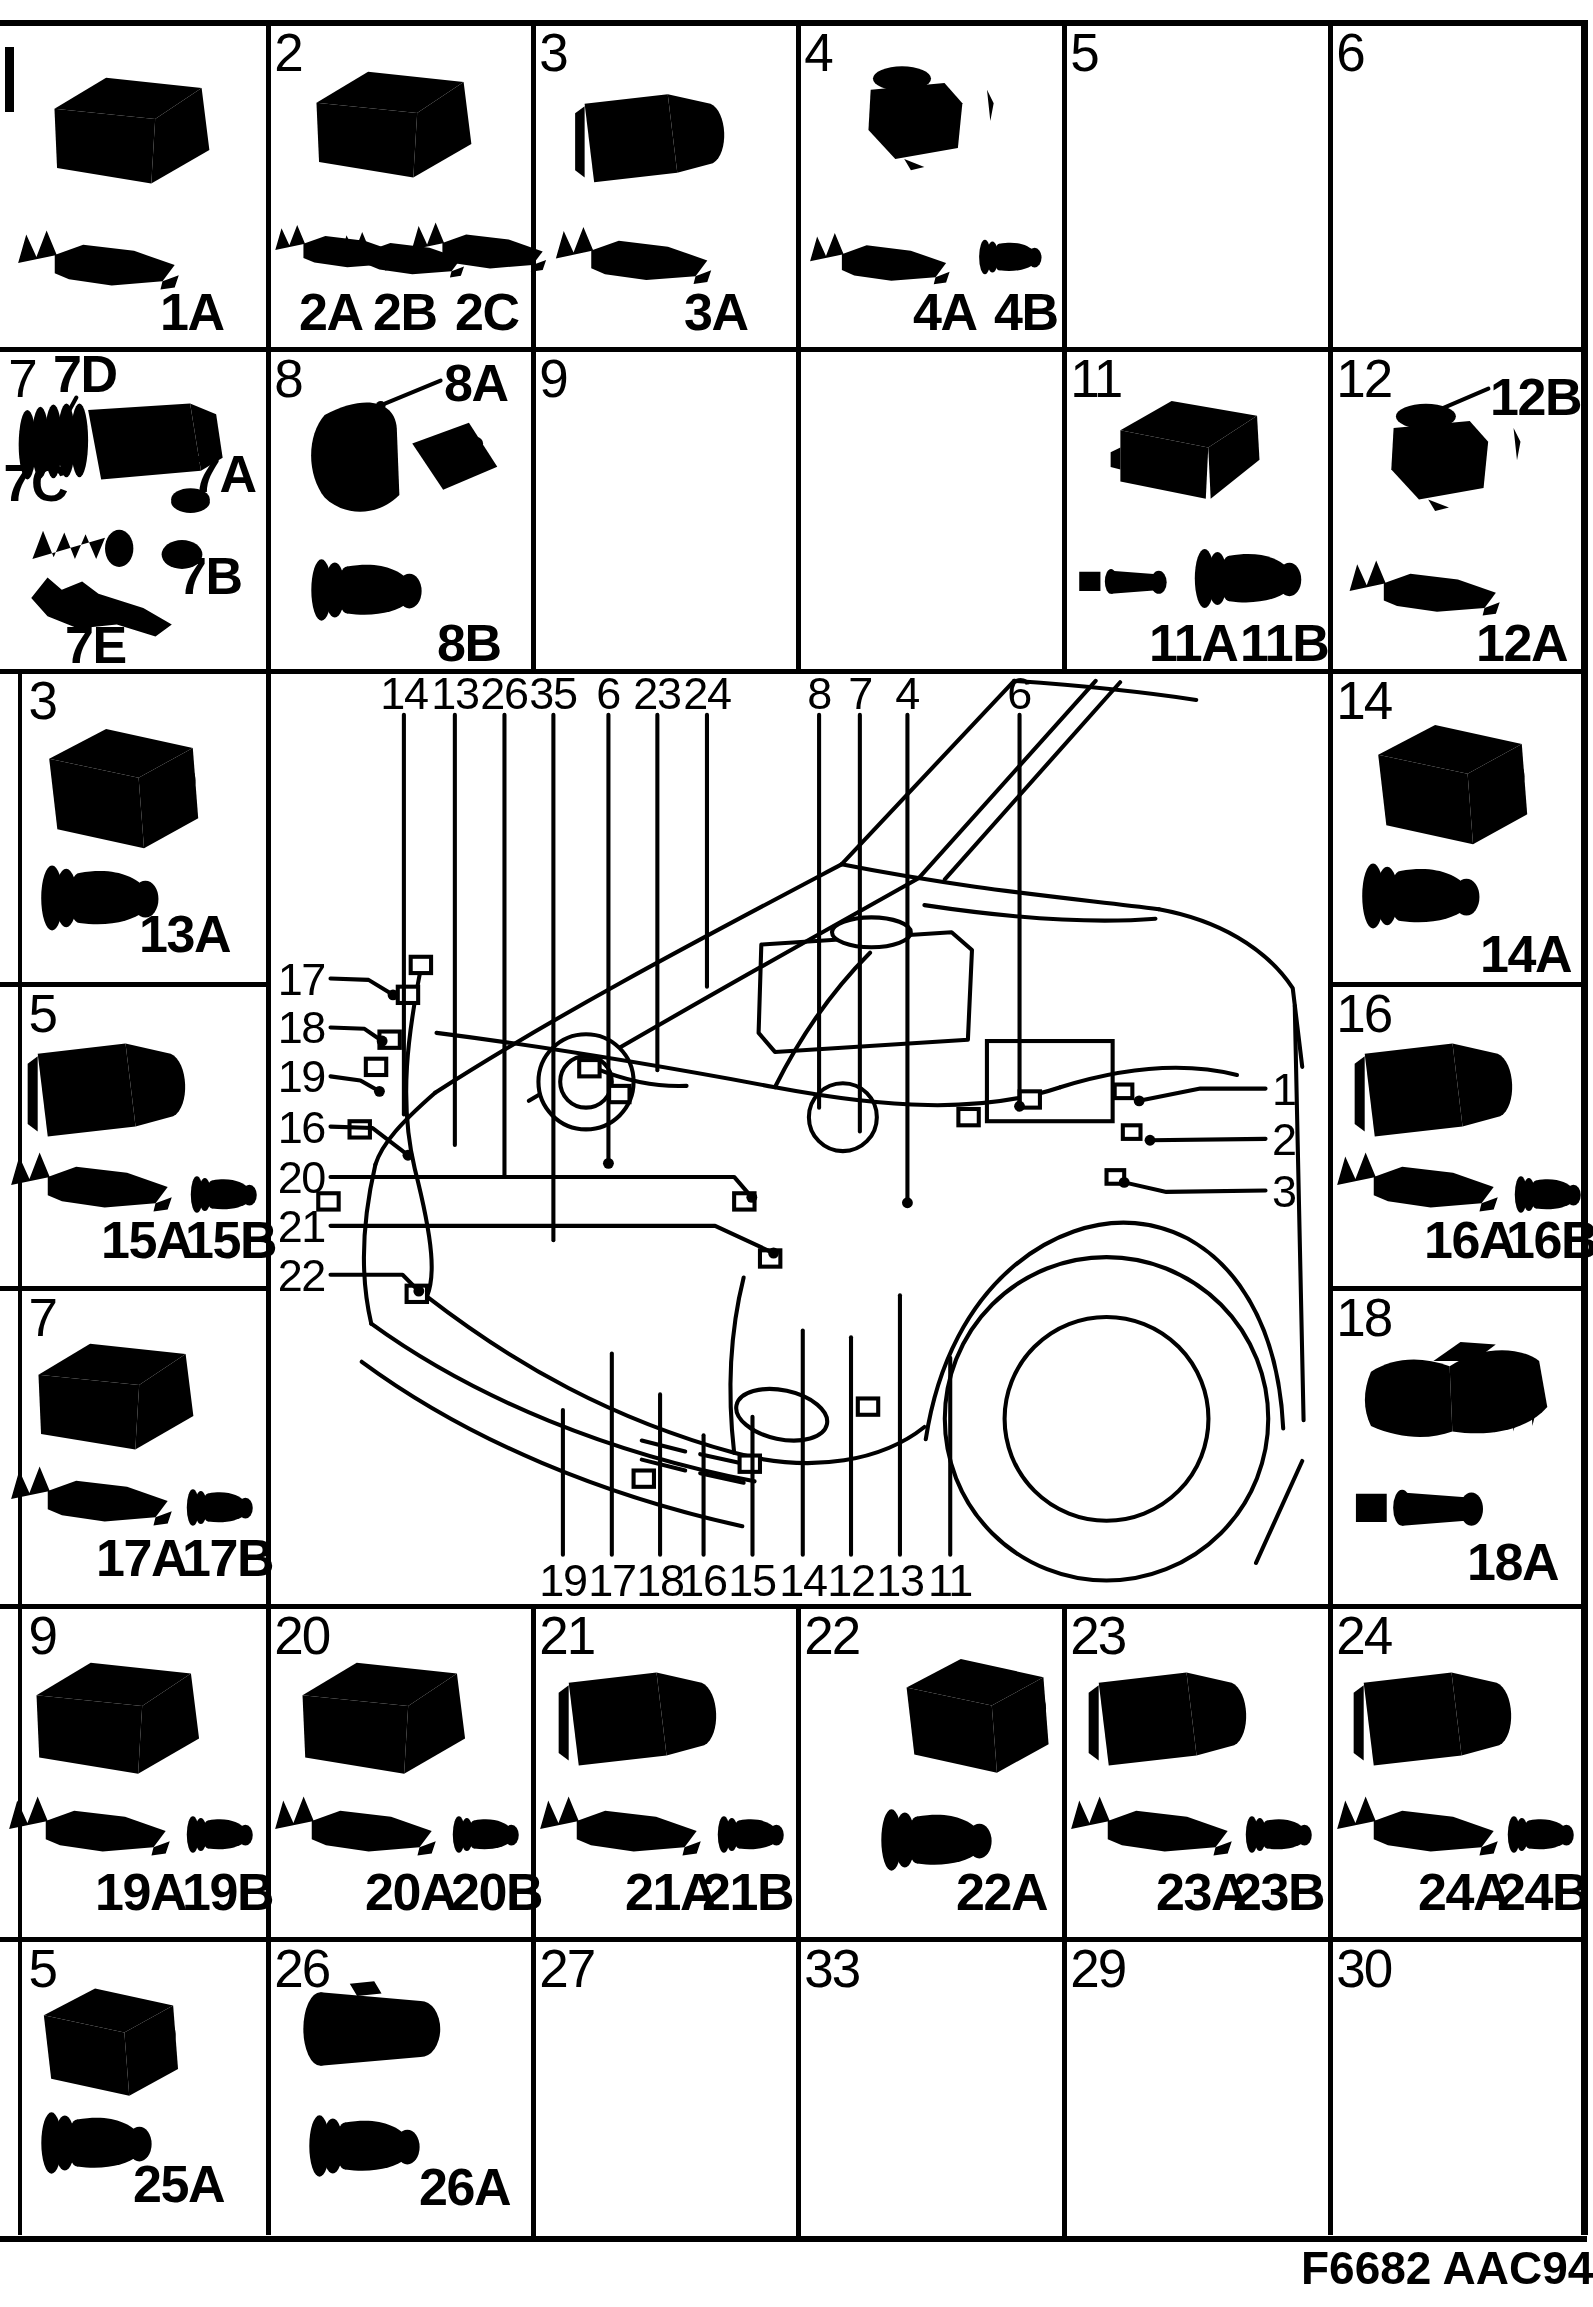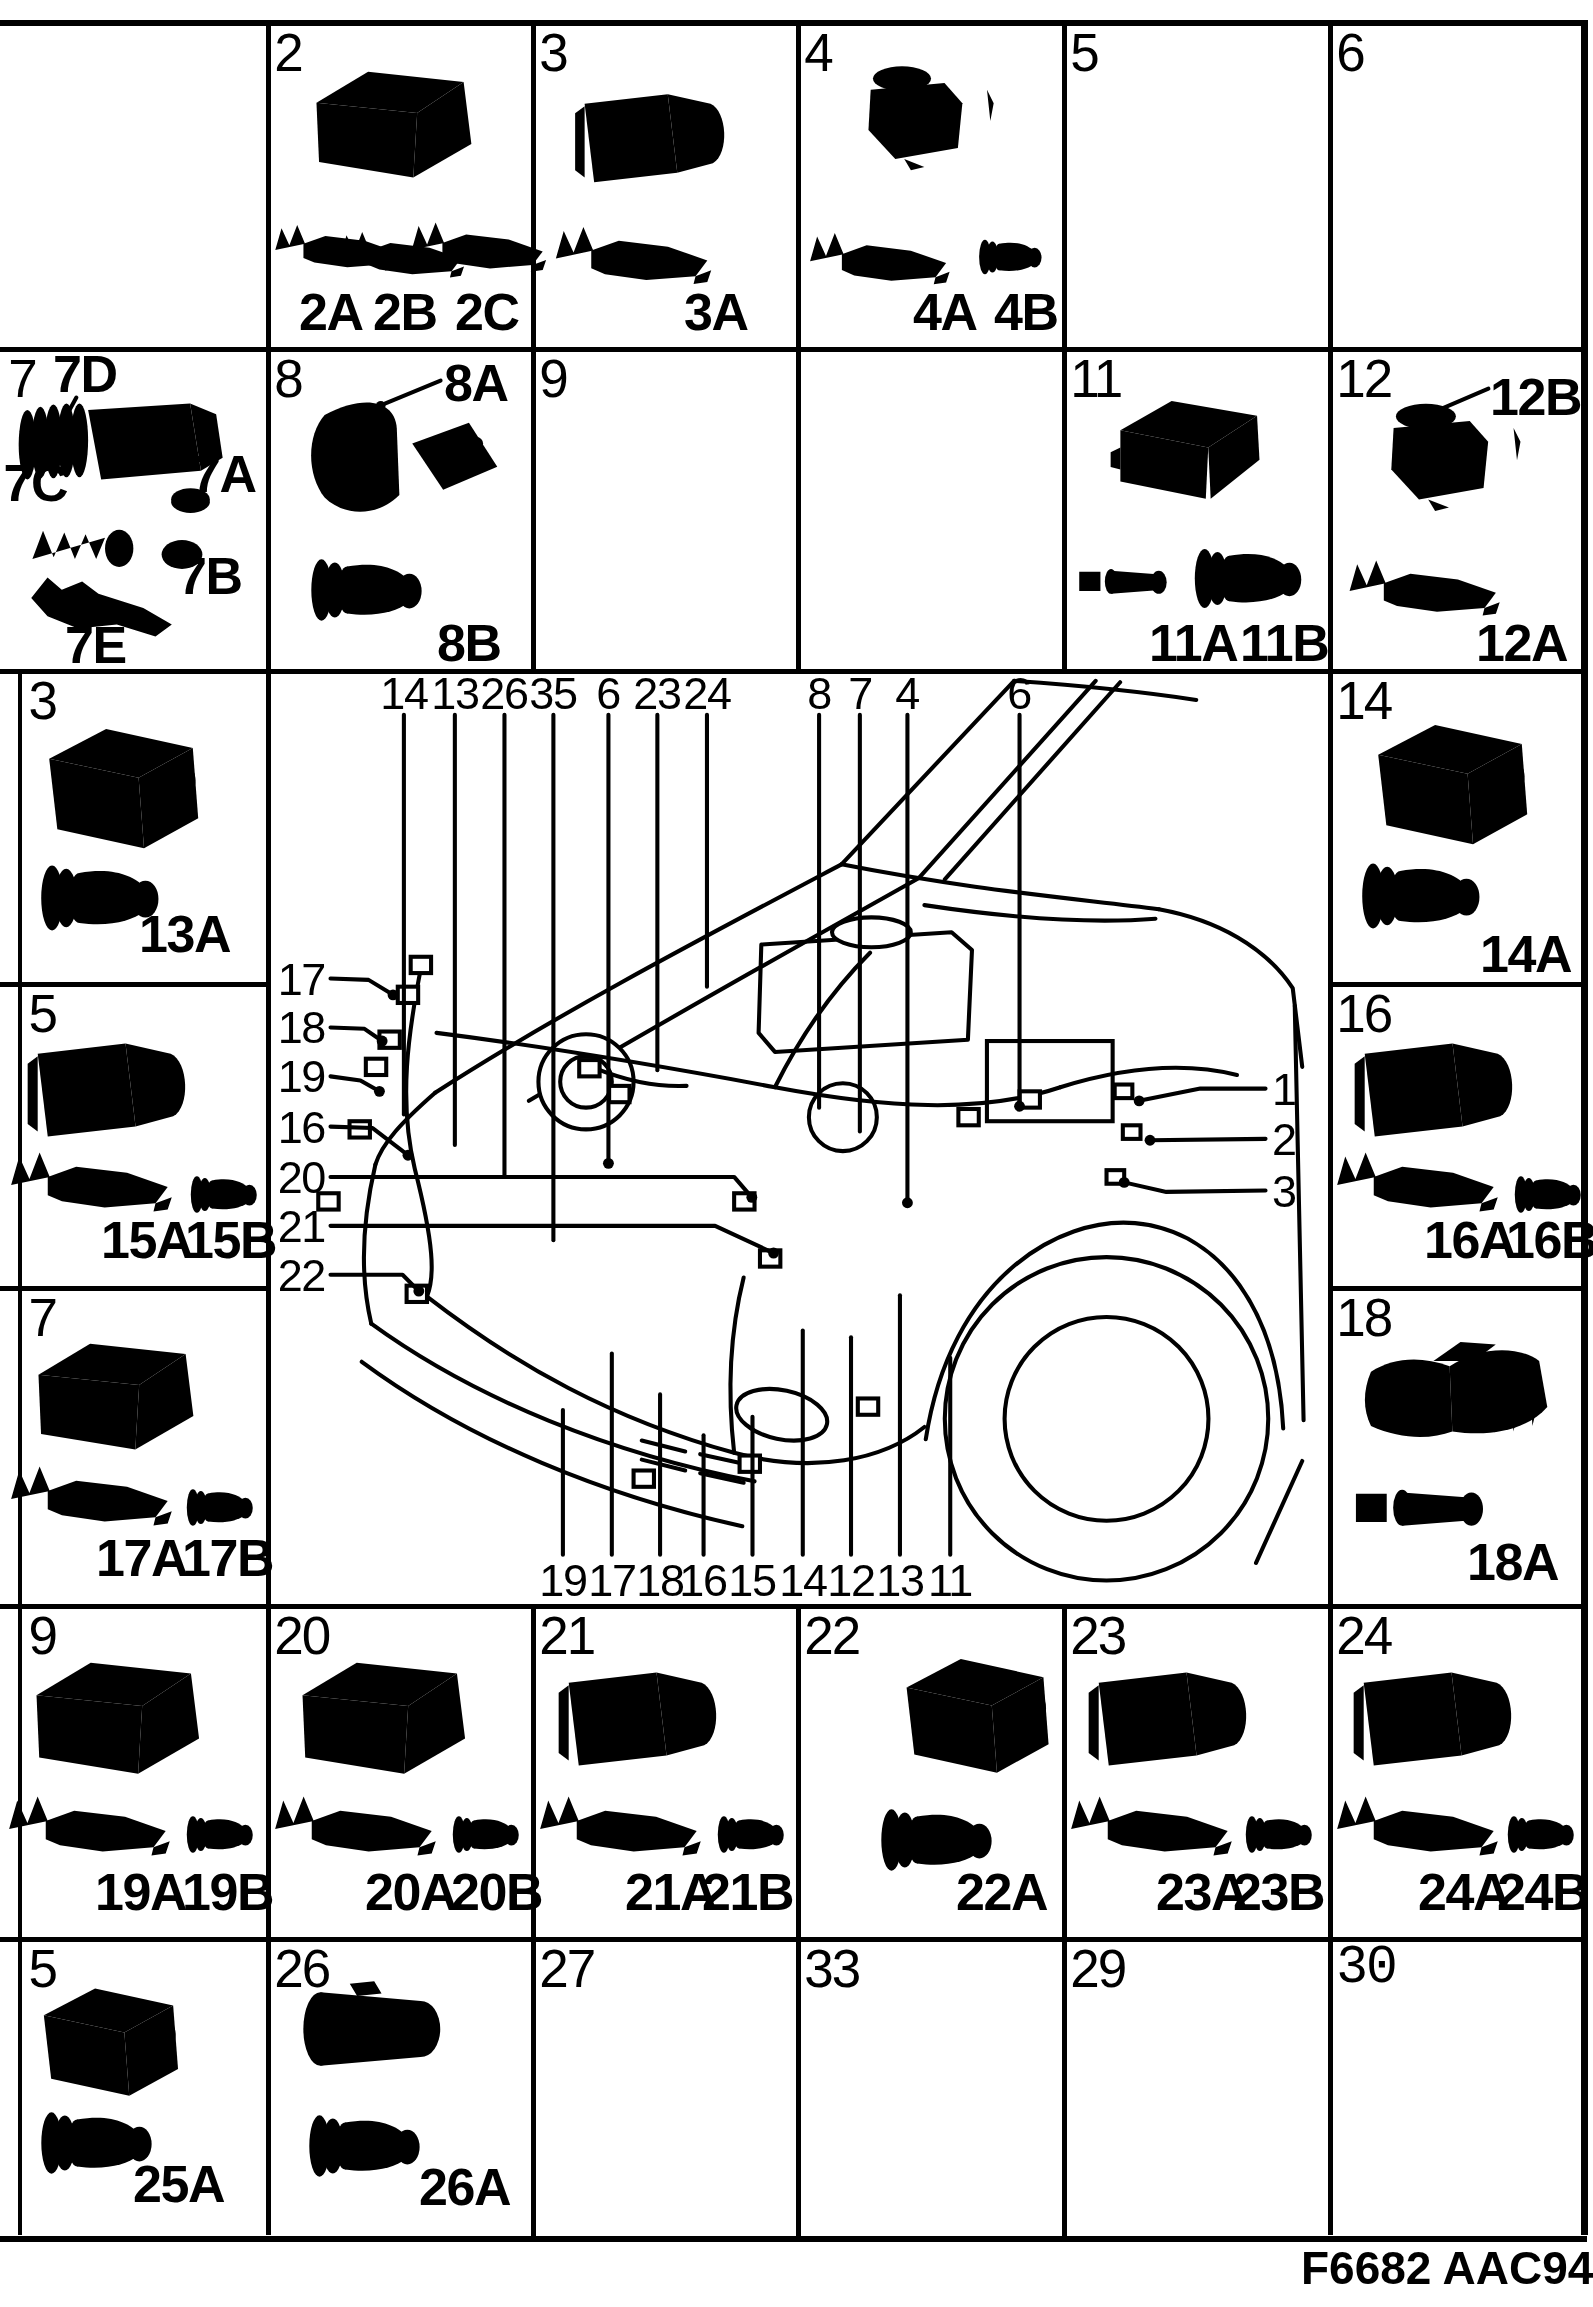--- a/index.html
+++ b/index.html
@@ -277,20 +277,30 @@
     <div class="line" style="left: 266px; top: 20.4px; width: 5.4px; height: 2215px;"></div>
     <div class="line" style="left: 1328px; top: 20.4px; width: 5.4px; height: 2215px;"></div>
     <div class="line" style="left: 531px; top: 20.4px; width: 5.4px; height: 649px;"></div>
     <div class="line" style="left: 796px; top: 20.4px; width: 5.4px; height: 649px;"></div>
     <div class="line" style="left: 1062px; top: 20.4px; width: 5.4px; height: 649px;"></div>
     <div class="line" style="left: 531px; top: 1604px; width: 5.4px; height: 632px;"></div>
     <div class="line" style="left: 796px; top: 1604px; width: 5.4px; height: 632px;"></div>
     <div class="line" style="left: 1062px; top: 1604px; width: 5.4px; height: 632px;"></div>
     <div class="line" style="left: 1581px; top: 20.4px; width: 6.8px; height: 2215px;"></div>
     <div class="line" style="left: 17.7px; top: 669px; width: 4.1px; height: 1566px;"></div>
+    <div class="cell" style="left: 0px; top: 20.4px; width: 266px; height: 326px;">
+      <div class="sliver" style="left: 5.4px; top: 27px; width: 8.8px; height: 65px;"></div>
+      <svg class="icon" viewBox="0 0 160 110" width="207" height="142" style="left: 31px; top: 37px;">
+        <use href="#s-box3d" xlink:href="#s-box3d"></use>
+      </svg>
+      <svg class="icon" viewBox="0 0 180 80" width="183" height="82" style="left: 10.2px; top: 200px;">
+        <use href="#s-term" xlink:href="#s-term"></use>
+      </svg>
+      <span class="partlabel" style="left: 160px; top: 266px;">1A</span>
+    </div>
     <div class="cell" style="left: 266px; top: 20.4px; width: 265px; height: 326px;">
       <span class="cellnum" style="left: 8.2px; top: 5.4px;">2</span>
       <svg class="icon" viewBox="0 0 160 110" width="207" height="142" style="left: 27px; top: 31px;">
         <use href="#s-box3d" xlink:href="#s-box3d"></use>
       </svg>
       <svg class="icon" viewBox="0 0 180 80" width="141" height="63" style="left: 3.4px; top: 197px;">
         <use href="#s-term" xlink:href="#s-term"></use>
       </svg>
       <svg class="icon" viewBox="0 0 180 80" width="141" height="63" style="left: 68px; top: 204px;">
         <use href="#s-term" xlink:href="#s-term"></use>
@@ -568,21 +578,21 @@
     </div>
     <div class="cell" style="left: 531px; top: 1937px; width: 266px; height: 299px;">
       <span class="cellnum" style="left: 8.2px; top: 5.4px;">27</span>
     </div>
     <div class="cell" style="left: 796px; top: 1937px; width: 266px; height: 299px;">
       <span class="cellnum" style="left: 8.2px; top: 5.4px;">33</span>
     </div>
     <div class="cell" style="left: 1062px; top: 1937px; width: 266px; height: 299px;">
       <span class="cellnum" style="left: 8.2px; top: 5.4px;">29</span>
     </div>
-    <div class="cell" style="left: 1328px; top: 1937px; width: 260px; height: 299px; font-family: Liberation Mono, monospace;">
+    <div class="cell" style="left: 1328px; top: 1937px; width: 260px; height: 299px;">
       <span class="cellnum" style="left: 8.2px; top: 5.4px;">30</span>
     </div>
     <div class="callout top" style="left: 404px; top: 671px;">14</div>
     <div class="callout top" style="left: 455px; top: 671px;">13</div>
     <div class="callout top" style="left: 504px; top: 671px;">26</div>
     <div class="callout top" style="left: 553px; top: 671px;">35</div>
     <div class="callout top" style="left: 608px; top: 671px;">6</div>
     <div class="callout top" style="left: 657px; top: 671px;">23</div>
     <div class="callout top" style="left: 707px; top: 671px;">24</div>
     <div class="callout top" style="left: 819px; top: 671px;">8</div>

